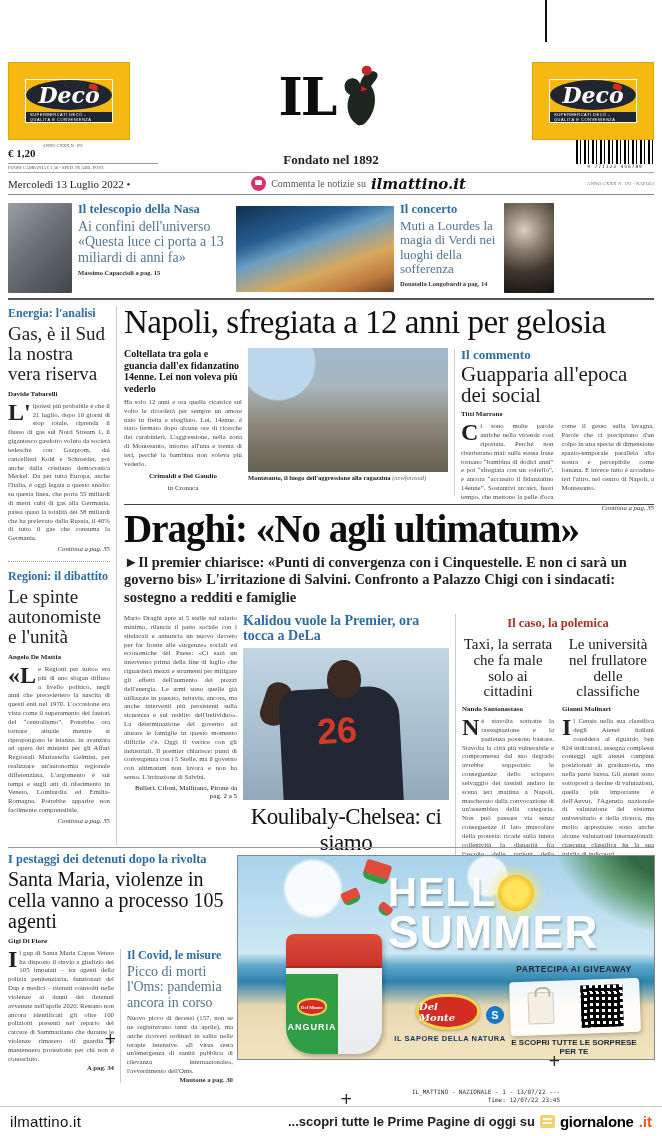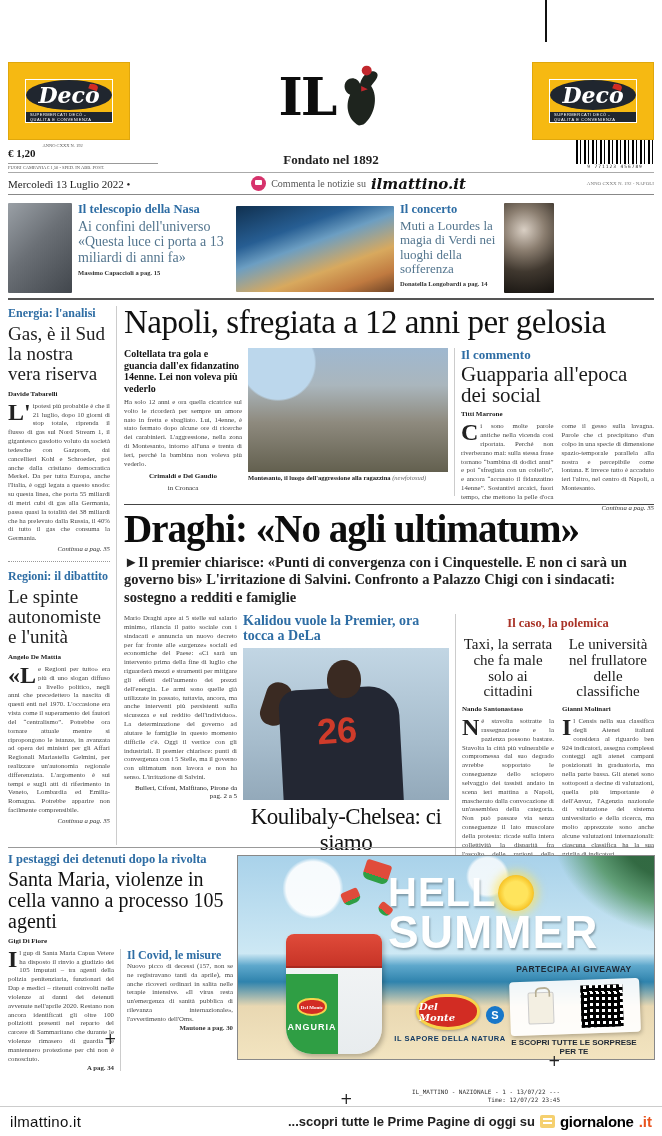--- a/index.html
+++ b/index.html
@@ -309,20 +309,21 @@
     <div class="kicker">I pestaggi dei detenuti dopo la rivolta</div>
     <div class="b-title">Santa Maria, violenze in cella vanno a processo 105 agenti</div>
     <div class="byline">Gigi Di Fiore</div>
     <div class="b-cols">
       <div class="b-col">
         <p class="tiny dropcap">Il gup di Santa Maria Capua Vetere ha disposto il rinvio a giudizio dei 105 imputati – tra agenti della polizia penitenziaria, funzionari del Dap e medici – ritenuti coinvolti nelle violenze ai danni dei detenuti avvenute nell'aprile 2020. Restano non ancora identificati gli oltre 100 poliziotti presenti nel reparto del carcere di Sammaritano che durante le violenze rimasero di guardia e mantennero protezione per chi non è conosciuto.</p>
         <div class="apag">A pag. 34</div>
       </div>
       <div class="b-col right">
         <div class="kicker" style="font-size:12px">Il Covid, le misure</div>
+        <div class="covid-title">Picco di morti l'Oms: pandemia ancora in corso</div>
         <p class="tiny">Nuovo picco di decessi (157, non se ne registravano tanti da aprile), ma anche ricoveri ordinari in salita nelle terapie intensive. «Il virus resta un'emergenza di sanità pubblica di rilevanza internazionale», l'avvertimento dell'Oms.</p>
         <div class="apag">Mautone a pag. 30</div>
       </div>
     </div>
   </div>
 
   <div class="ad">
     <div class="palm"></div>
     <div class="hello">
       <div class="l1">

